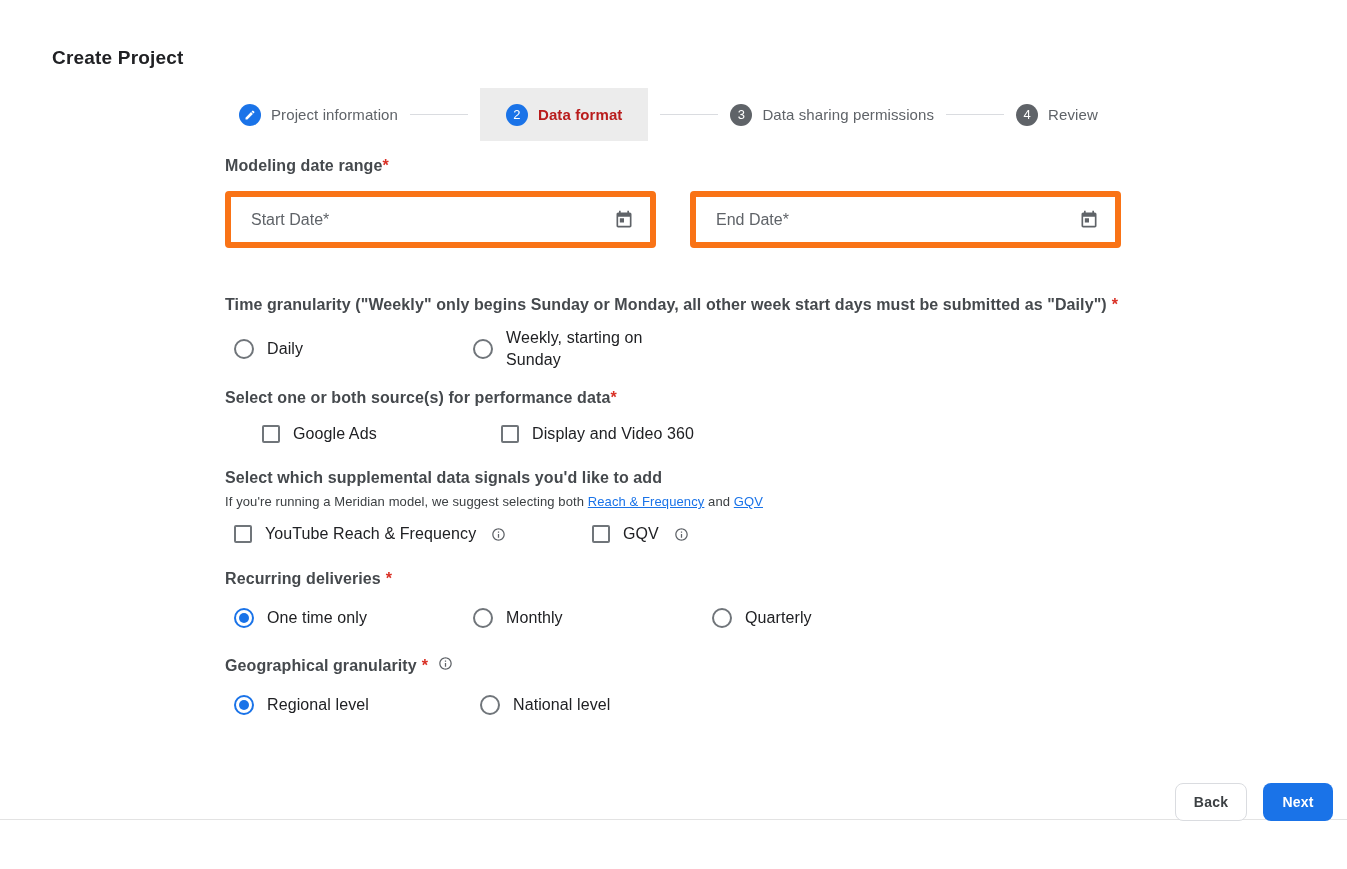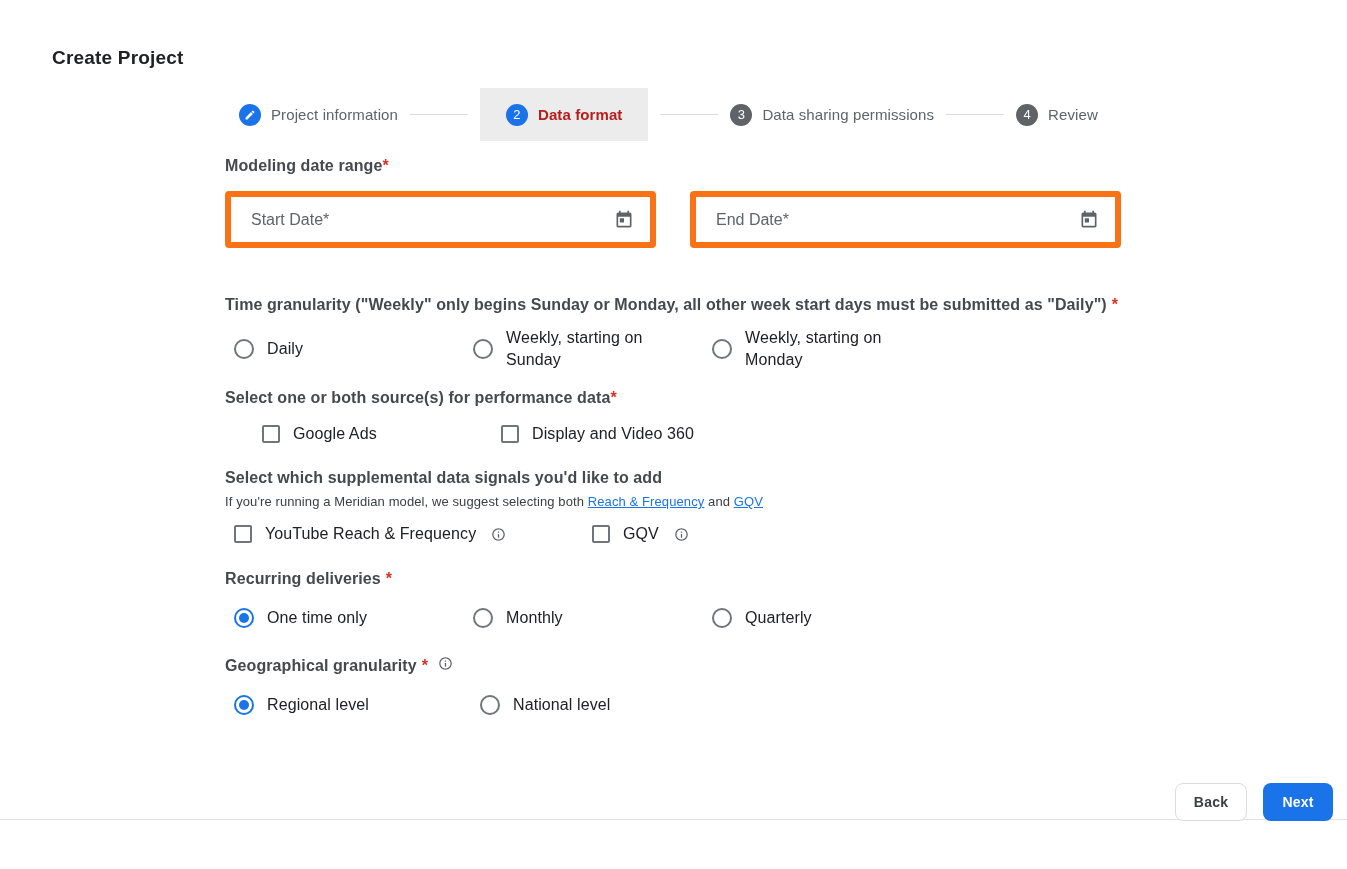--- a/index.html
+++ b/index.html
@@ -148,24 +148,20 @@
 
   <div class="opt-row mt-radiorow1">
     <div class="opt">
       <span class="radio"></span>
       <span class="opt-label">Daily</span>
     </div>
     <div class="opt">
       <span class="radio"></span>
       <span class="opt-label" style="max-width:160px;">Weekly, starting on Sunday</span>
     </div>
-    <div class="opt">
-      <span class="radio"></span>
-      <span class="opt-label" style="max-width:160px;">Weekly, starting on Monday</span>
-    </div>
   </div>
 
   <div class="sec-label mt-perf"><span>Select one or both source(s) for performance data</span><span class="req">*</span></div>
 
   <div class="opt-row mt-checkrow1">
     <div class="opt">
       <span class="checkbox"></span>
       <span class="opt-label">Google Ads</span>
     </div>
     <div class="opt">

